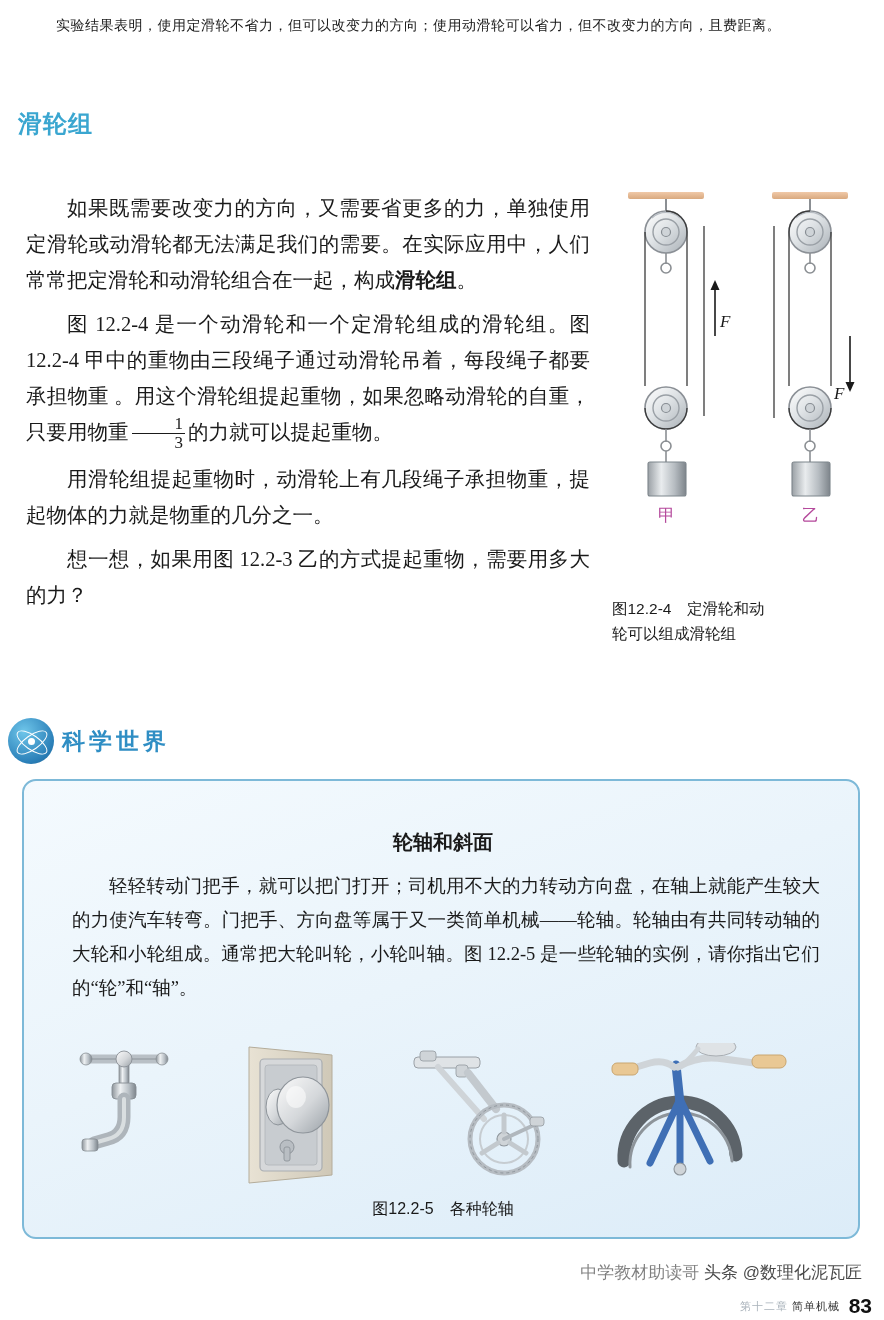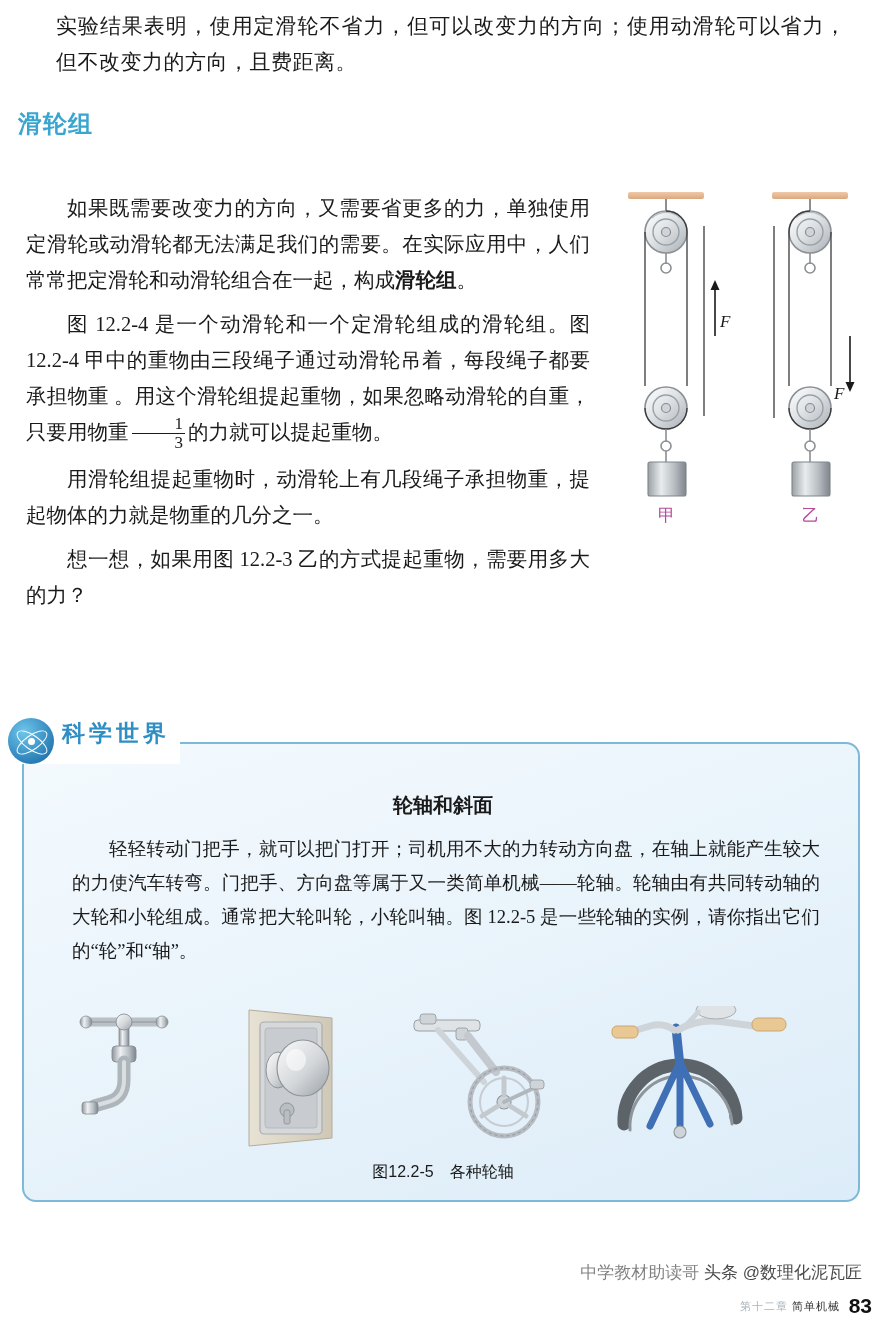--- a/index.html
+++ b/index.html
@@ -20,21 +20,21 @@
     width: 884px;
     height: 1320px;
   }
 
   
   .intro {
     position: absolute;
     left: 56px;
     top: 8px;
     width: 790px;
-    font-size: 21px;
+    font-size: 14px;
     line-height: 36px;
     letter-spacing: 0.5px;
     text-align: justify;
   }
 
   
   .section-heading {
     position: absolute;
     left: 18px;
     top: 108px;
@@ -114,34 +114,34 @@
     position: absolute;
     font-style: italic;
     font-size: 17px;
     font-family: "Liberation Serif", serif;
   }
 
   
   .sci-box {
     position: absolute;
     left: 22px;
-    top: 742px;
+    top: 779px;
     width: 838px;
     height: 460px;
     border: 2px solid #7db9d8;
     border-radius: 14px;
     background: linear-gradient(160deg, #f4fafe 0%, #eaf4fb 45%, #dcecf8 100%);
     box-sizing: border-box;
   }
   .sci-badge {
     position: absolute;
     left: 8px;
     top: 718px;
     display: flex;
-    align-items: flex-start;
+    align-items: center;
     background: #ffffff;
     padding: 0 10px 0 0;
     height: 46px;
   }
   .sci-badge .atom {
     width: 46px;
     height: 46px;
     border-radius: 50%;
     background: radial-gradient(circle at 35% 30%, #6fc6ea, #2a7fb8 70%, #1d5f8e);
     position: relative;
@@ -345,20 +345,24 @@
         <rect x="180" y="276" width="38" height="34" rx="2" fill="url(#weightGrad)" stroke="#7d858b" stroke-width="1.1"></rect>
 
         <path d="M238,150 L238,200" stroke="#1a1a1a" stroke-width="1.6" fill="none"></path>
         <path d="M238,206 l-4.5,-10 l9,0 z" fill="#1a1a1a"></path>
       </svg>
       <div class="force-F" style="left:108px; top:126px;">F</div>
       <div class="force-F" style="left:222px; top:198px;">F</div>
       <div class="label-jia" style="left:46px; top:318px;">甲</div>
       <div class="label-yi" style="left:190px; top:318px;">乙</div>
     </div>
+    <div class="fig-caption">
+      <div>图12.2-4　定滑轮和动</div>
+      <div>轮可以组成滑轮组</div>
+    </div>
   </div>
 
   <div class="sci-box">
     <div class="sci-title">轮轴和斜面</div>
     <div class="sci-body">
       <p>轻轻转动门把手，就可以把门打开；司机用不大的力转动方向盘，在轴上就能产生较大的力使汽车转弯。门把手、方向盘等属于又一类简单机械——轮轴。轮轴由有共同转动轴的大轮和小轮组成。通常把大轮叫轮，小轮叫轴。图 12.2-5 是一些轮轴的实例，请你指出它们的“轮”和“轴”。</p>
     </div>
 
     <div class="sci-figs">
       <svg width="760" height="150" viewBox="0 0 760 150">

